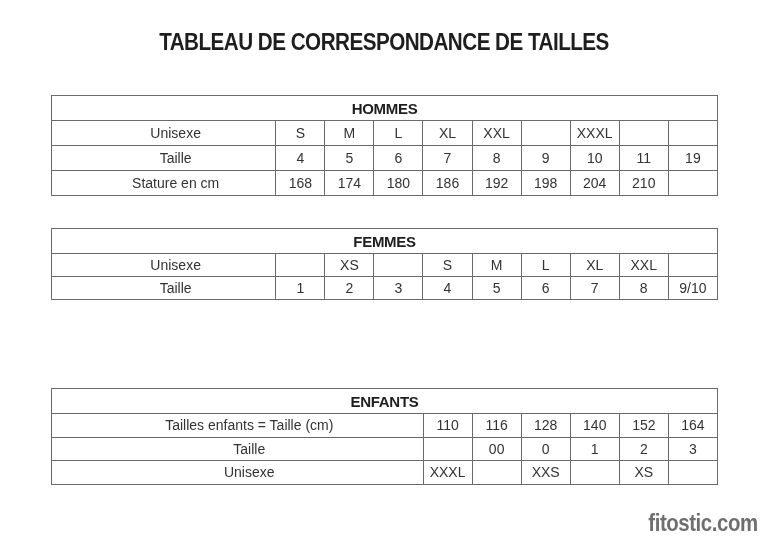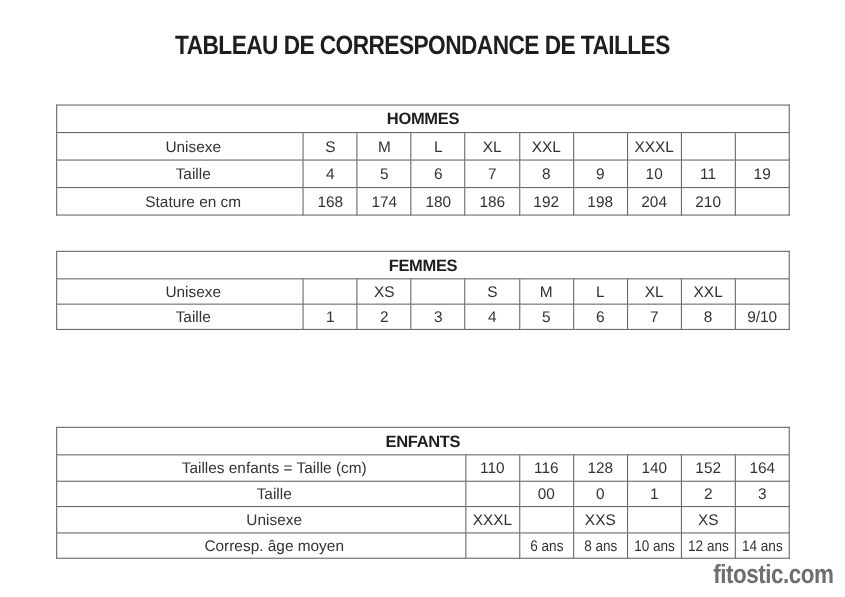--- a/index.html
+++ b/index.html
@@ -159,25 +159,16 @@
   </tr>
   <tr class="drow">
     <td class="label">Unisexe</td>
     <td>XXXL</td>
     <td></td>
     <td>XXS</td>
     <td></td>
     <td>XS</td>
     <td></td>
   </tr>
-  <tr class="drow">
-    <td class="label">Corresp. âge moyen</td>
-    <td></td>
-    <td><span class="squeeze">6 ans</span></td>
-    <td><span class="squeeze">8 ans</span></td>
-    <td><span class="squeeze">10 ans</span></td>
-    <td><span class="squeeze">12 ans</span></td>
-    <td><span class="squeeze">14 ans</span></td>
-  </tr>
 </tbody>
   </table>
 
 <div class="watermark">fitostic.com</div>
 
 </body></html>

